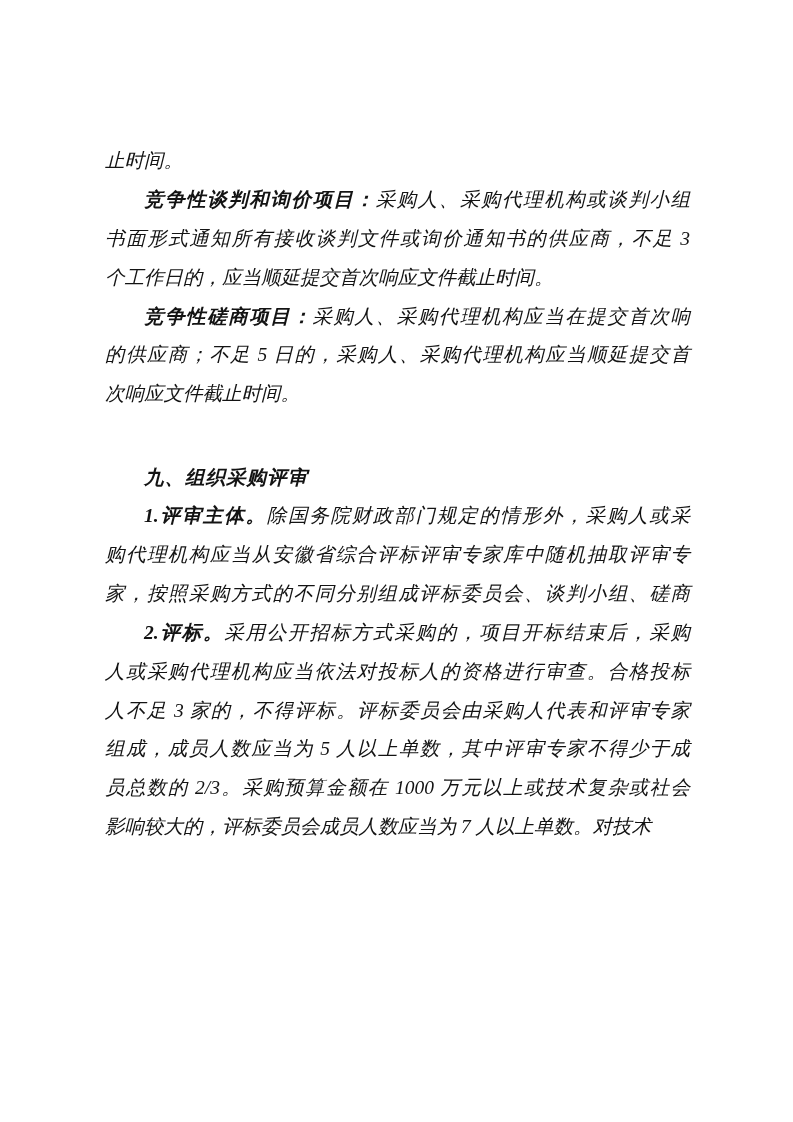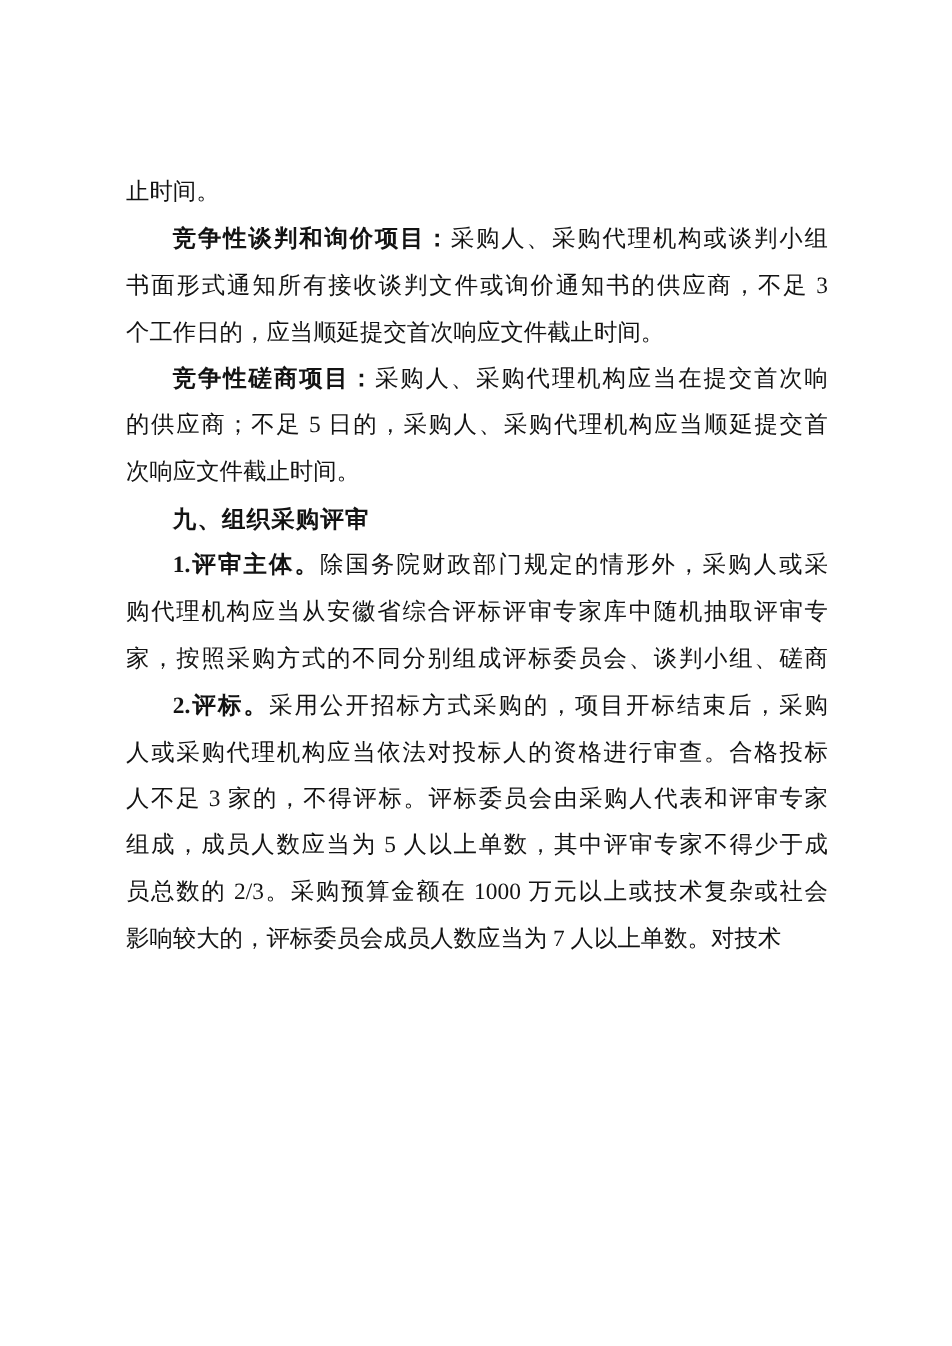--- a/index.html
+++ b/index.html
@@ -8,20 +8,21 @@
     background: #ffffff;
   }
   .page {
     position: relative;
     width: 793px;
     height: 968px;
     background: #ffffff;
     overflow: hidden;
     font-family: "Liberation Serif", "DejaVu Serif", serif;
     color: #131313;
+    font-style: italic;
   }
   .content {
     position: absolute;
     left: 105px;
     top: 142px;
     width: 585px;
   }
   .paragraph {
     margin: 0;
     padding: 0;
@@ -41,20 +42,21 @@
   .line.indent {
     padding-left: 39px;
   }
   .line b {
     font-weight: bold;
   }
   .line.heading {
     font-family: "Liberation Sans", "DejaVu Sans", sans-serif;
     font-weight: bold;
     letter-spacing: 1px;
+    margin-top: 44px;
   }
   .page-number {
     position: absolute;
     right: 103px;
     top: 1031px;
     font-size: 19px;
     line-height: 24px;
     font-family: "Liberation Serif", "DejaVu Serif", serif;
     color: #ec4899;
   }

